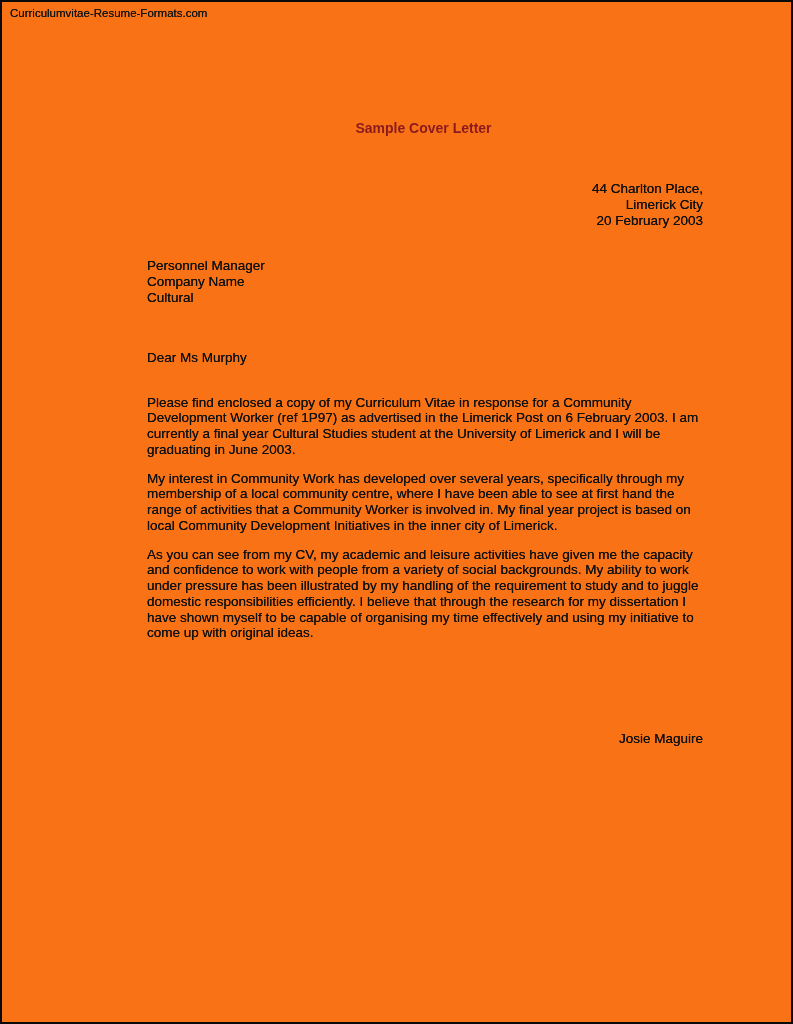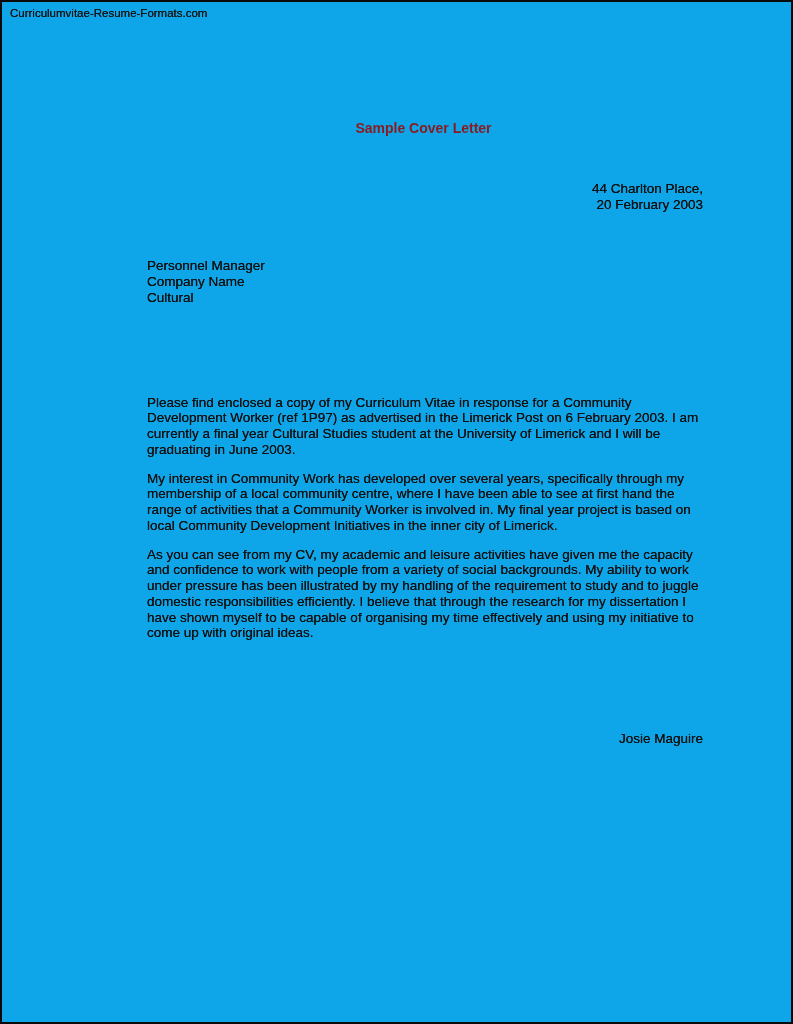--- a/index.html
+++ b/index.html
@@ -1,21 +1,21 @@
 <!DOCTYPE html>
 <html><head>
 <meta charset="utf-8">
 <style>
   html, body { margin: 0; padding: 0; background: #e8e8e8; }
   .page {
     position: relative;
     width: 793px;
     height: 1024px;
     margin: 0 auto;
-    background: #0ea5e9;
+    background: #f97316;
     border: 2px solid #0a0a0a;
     box-sizing: border-box;
     overflow: hidden;
     font-family: "Liberation Sans", "DejaVu Sans", sans-serif;
     color: #111111;
   }
   .site-header {
     position: absolute;
     top: 5px;
     left: 8px;
@@ -56,29 +56,31 @@
 <body>
 
 <div class="page">
 
   <div class="site-header">Curriculumvitae-Resume-Formats.com</div>
 
   <div class="letter-title">Sample Cover Letter</div>
 
   <div class="block sender-block">
     <div>44 Charlton Place,</div>
+    <div>Limerick City</div>
     <div>20 February 2003</div>
   </div>
 
   <div class="block recipient-block">
     <div>Personnel Manager</div>
     <div>Company Name</div>
     <div>Cultural</div>
   </div>
 
+  <div class="block salutation">Dear Ms Murphy</div>
 
   <p class="block para-1">Please find enclosed a copy of my Curriculum Vitae in response for a Community Development Worker (ref 1P97) as advertised in the Limerick Post on 6 February 2003.  I am currently a final year Cultural Studies student at the University of Limerick and I will be graduating in June 2003.</p>
 
   <p class="block para-2">My interest in Community Work has developed over several years, specifically through my membership of a local community centre, where I have been able to see at first hand the range of activities that a Community Worker is involved in.  My final year project is based on local Community Development Initiatives in the inner city of Limerick.</p>
 
   <p class="block para-3">As you can see from my CV, my academic and leisure activities have given me the capacity and confidence to work with people from a variety of social backgrounds. My ability to work under pressure has been illustrated by my handling of the requirement to study and to juggle domestic responsibilities efficiently. I believe that through the research for my dissertation I have shown myself to be capable of organising my time effectively and using my initiative to come up with original ideas.</p>
 
 
 
   <div class="block signature">Josie Maguire</div>

